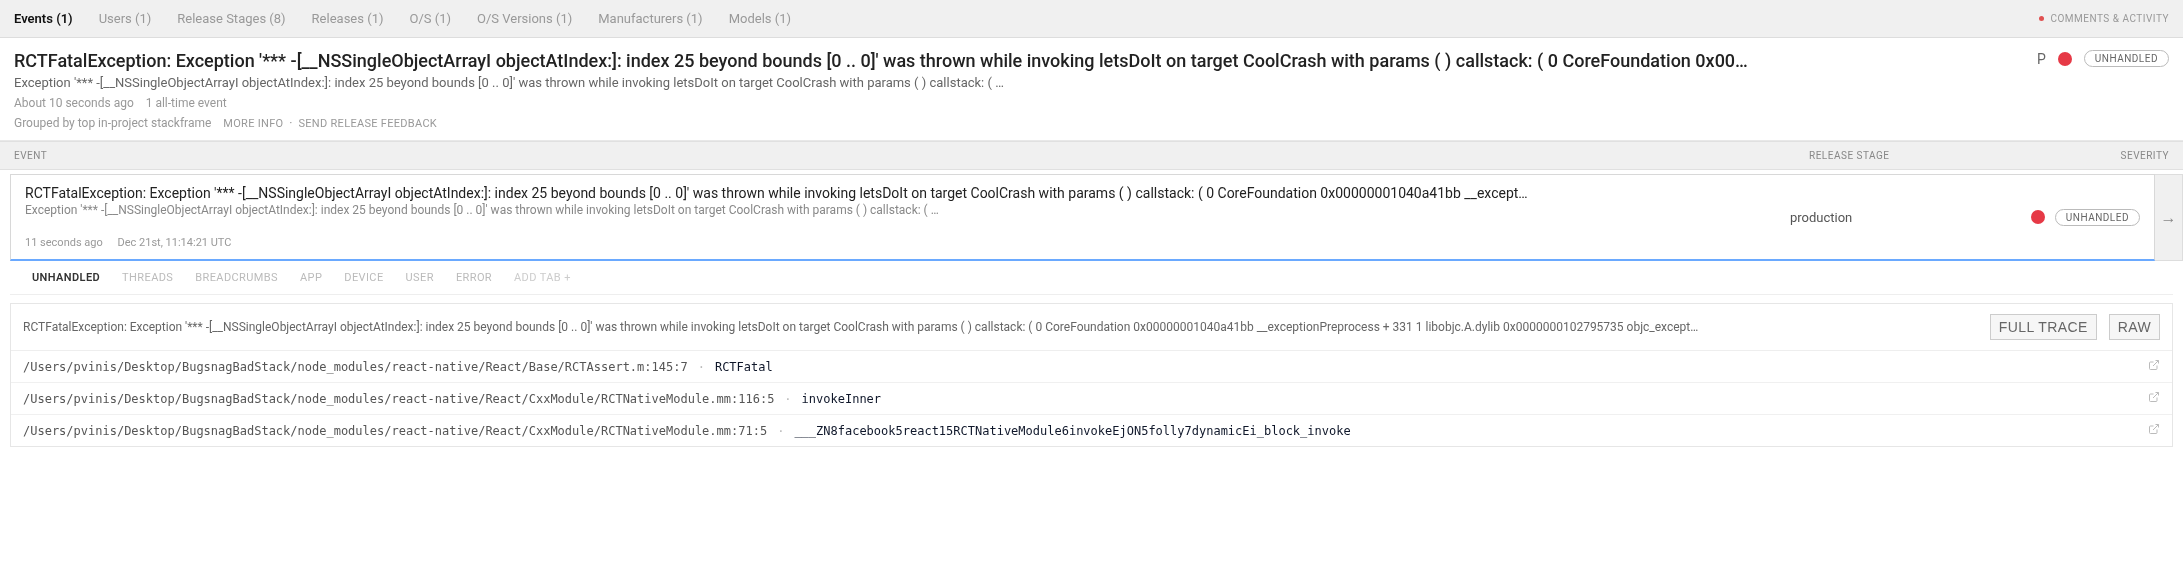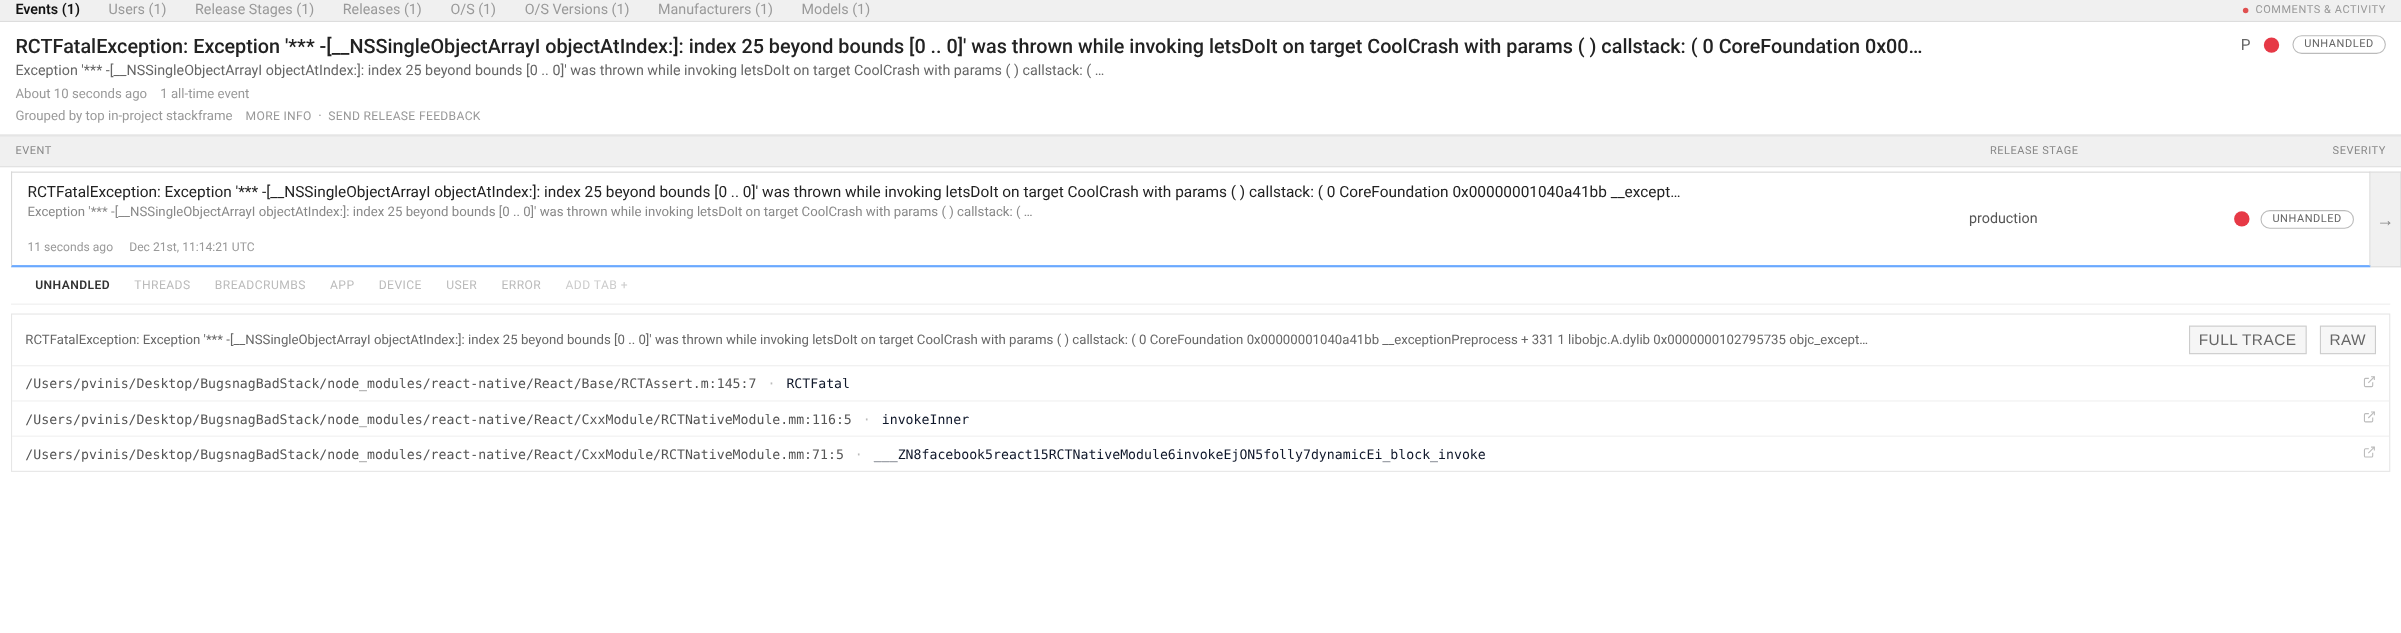--- a/index.html
+++ b/index.html
@@ -7,21 +7,21 @@
     font-family: -apple-system, BlinkMacSystemFont, "Segoe UI", Roboto, Helvetica, Arial, sans-serif;
     font-size: 13px;
     color: #333;
     background: #fff;
     width: 2183px;
   }
   .topbar {
     display: flex;
     align-items: center;
     justify-content: space-between;
-    height: 20px;
+    height: 38px;
     background: #f0f0f0;
     border-bottom: 1px solid #ddd;
     padding: 0 14px;
   }
   .tabs {
     display: flex;
     gap: 26px;
     font-size: 13px;
   }
   .tab {
@@ -247,21 +247,21 @@
   }
   .frame-link svg { width: 12px; height: 12px; }
 </style>
 </head>
 <body>
 
 <div class="topbar">
   <div class="tabs" id="top-tabs">
       <span class="tab active">Events (1)</span>
       <span class="tab">Users (1)</span>
-      <span class="tab">Release Stages (1)</span>
+      <span class="tab">Release Stages (8)</span>
       <span class="tab">Releases (1)</span>
       <span class="tab">O/S (1)</span>
       <span class="tab">O/S Versions (1)</span>
       <span class="tab">Manufacturers (1)</span>
       <span class="tab">Models (1)</span>
     </div>
   <div class="comments-link">
     <span>COMMENTS &amp; ACTIVITY</span>
   </div>
 </div>

